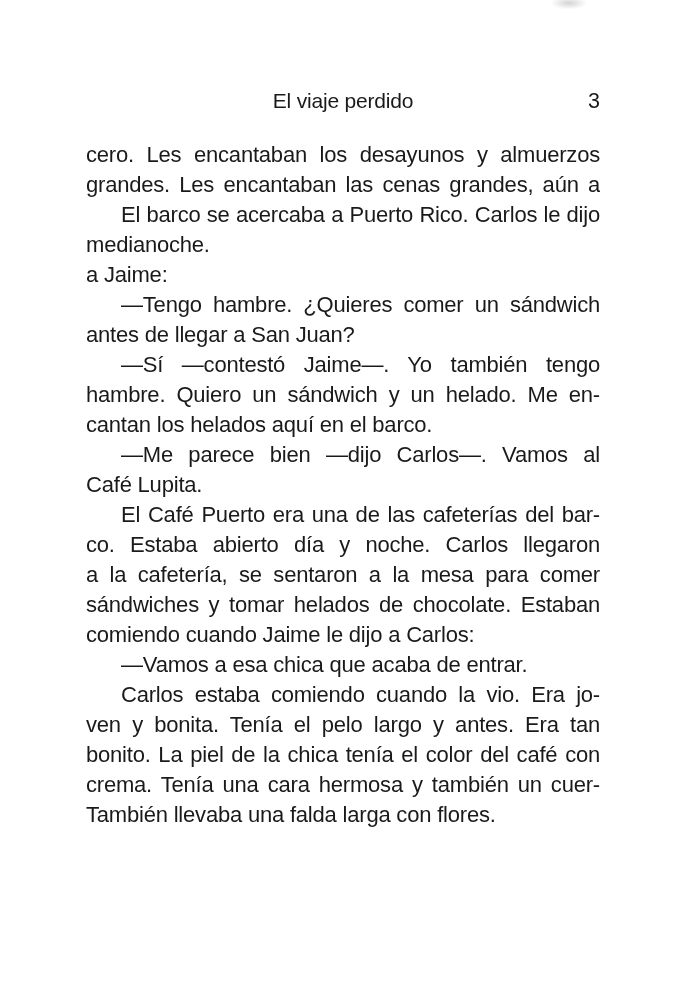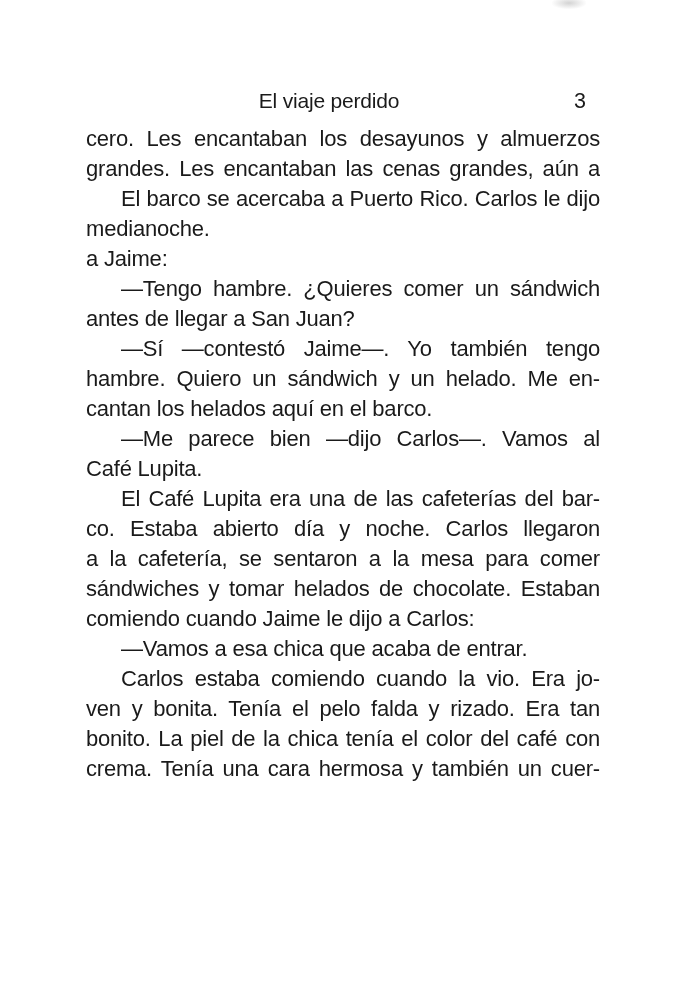--- a/index.html
+++ b/index.html
@@ -13,21 +13,21 @@
     height: 1000px;
     background: #ffffff;
     font-family: "Liberation Sans", sans-serif;
     color: #1a1a1a;
     overflow: hidden;
   }
   
   .header {
     position: absolute;
     top: 88px;
-    left: 72px;
+    left: 86px;
     width: 514px;
     height: 26px;
     line-height: 26px;
     font-size: 21px;
   }
   .running-title {
     text-align: center;
     letter-spacing: -0.2px;
   }
   .page-number {
@@ -42,21 +42,21 @@
     position: absolute;
     top: -3px;
     left: 552px;
     width: 34px;
     height: 12px;
     background: radial-gradient(ellipse at center, rgba(130,130,130,0.35) 0%, rgba(160,160,160,0.12) 55%, rgba(255,255,255,0) 75%);
   }
   
   .body-text {
     position: absolute;
-    top: 124px;
+    top: 140px;
     left: 86px;
     width: 514px;
     font-size: 22px;
     letter-spacing: -0.2px;
     line-height: 30px;
   }
   .ln {
     height: 30px;
     overflow: hidden;
     text-align: left;
@@ -93,25 +93,26 @@
     <div class="ln j ind">El barco se acercaba a Puerto Rico. Carlos le dijo</div>
     <div class="ln">medianoche.</div>
     <div class="ln">a Jaime:</div>
     <div class="ln j ind">—Tengo hambre. ¿Quieres comer un sándwich</div>
     <div class="ln">antes de llegar a San Juan?</div>
     <div class="ln j ind">—Sí —contestó Jaime—. Yo también tengo</div>
     <div class="ln j">hambre. Quiero un sándwich y un helado. Me en-</div>
     <div class="ln">cantan los helados aquí en el barco.</div>
     <div class="ln j ind">—Me parece bien —dijo Carlos—. Vamos al</div>
     <div class="ln">Café Lupita.</div>
-    <div class="ln j ind">El Café Lupita era una de las cafeterías del bar-</div>
+    <div class="ln j ind">El Café Puerto era una de las cafeterías del bar-</div>
     <div class="ln j">co. Estaba abierto día y noche. Carlos llegaron</div>
     <div class="ln j">a la cafetería, se sentaron a la mesa para comer</div>
     <div class="ln j">sándwiches y tomar helados de chocolate. Estaban</div>
     <div class="ln">comiendo cuando Jaime le dijo a Carlos:</div>
     <div class="ln ind">—Vamos a esa chica que acaba de entrar.</div>
     <div class="ln j ind">Carlos estaba comiendo cuando la vio. Era jo-</div>
-    <div class="ln j">ven y bonita. Tenía el pelo falda y rizado. Era tan</div>
+    <div class="ln j">ven y bonita. Tenía el pelo largo y antes. Era tan</div>
     <div class="ln j">bonito. La piel de la chica tenía el color del café con</div>
     <div class="ln j">crema. Tenía una cara hermosa y también un cuer-</div>
+    <div class="ln">También llevaba una falda larga con flores.</div>
   </div>
 
 </div>
 
 </body></html>

